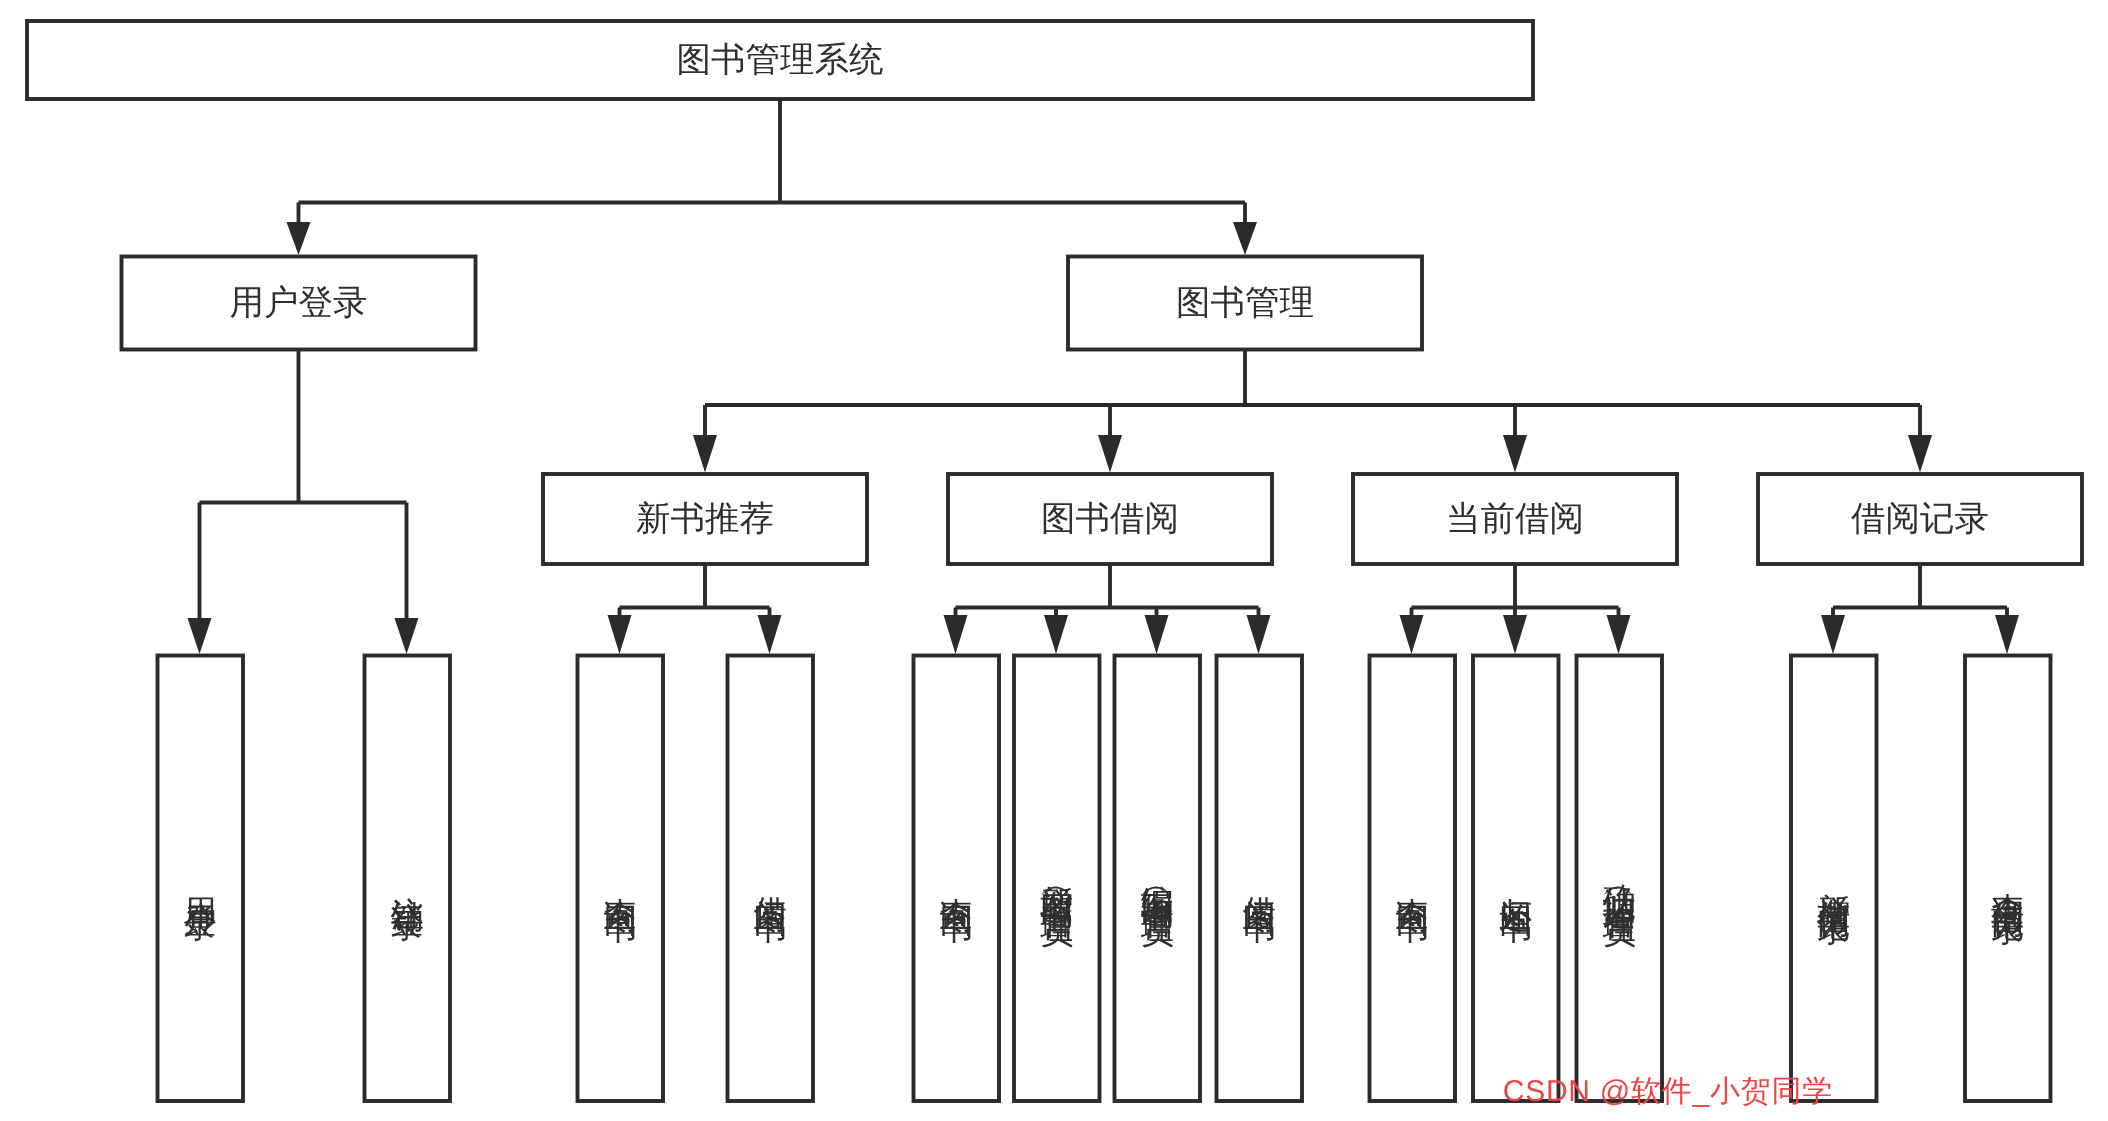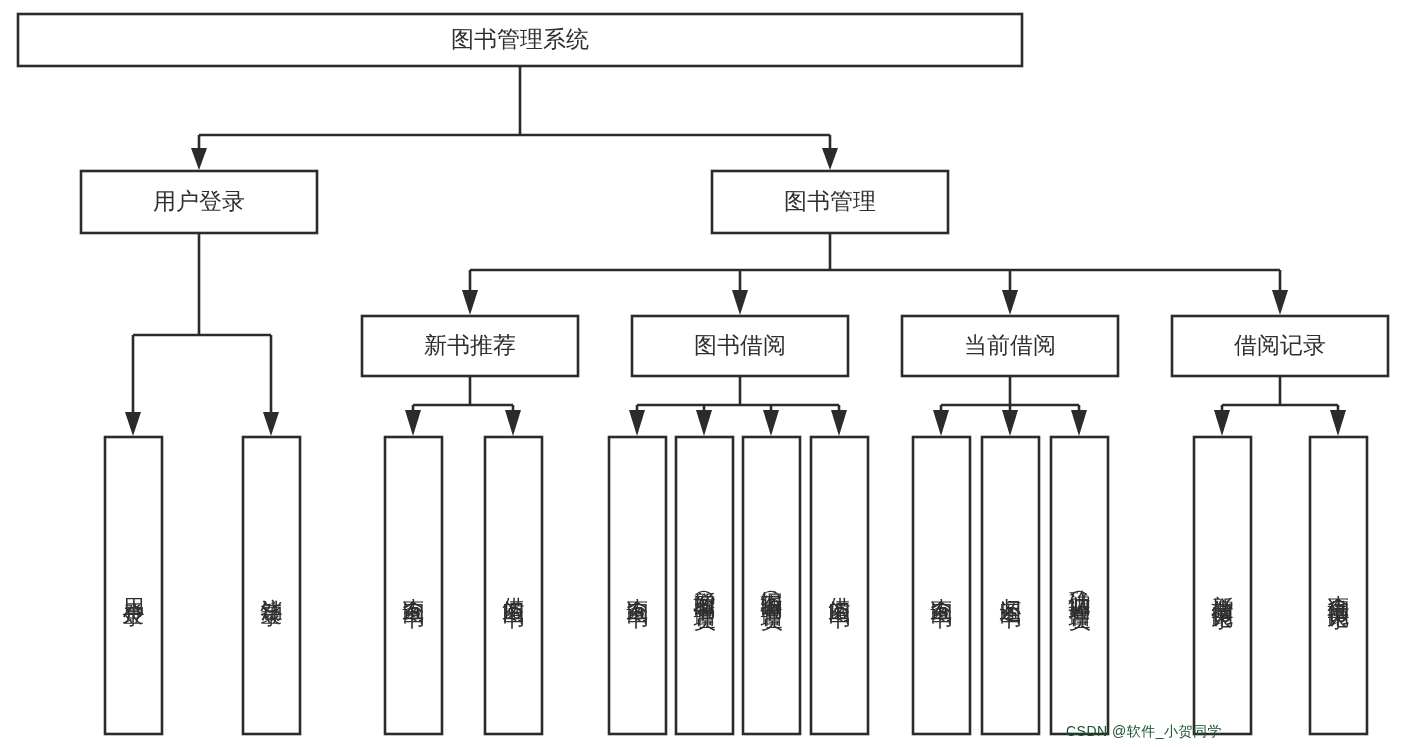--- a/index.html
+++ b/index.html
@@ -62,22 +62,22 @@
     justify-content: center;
     text-align: center;
     white-space: nowrap;
     pointer-events: none;
   }
   .watermark {
     position: absolute;
     right: 8px;
     bottom: 6px;
     font-family: "Liberation Sans", "DejaVu Sans", sans-serif;
-    font-size: 14px;
-    color: #14532d;
+    font-size: 20px;
+    color: #ef4444;
     letter-spacing: 0.5px;
     white-space: nowrap;
   }
 </style>
 </head>
 <body>
 
 <div id="diagram-root">
 
   <svg id="tree-svg" viewBox="0 0 1405 747">

